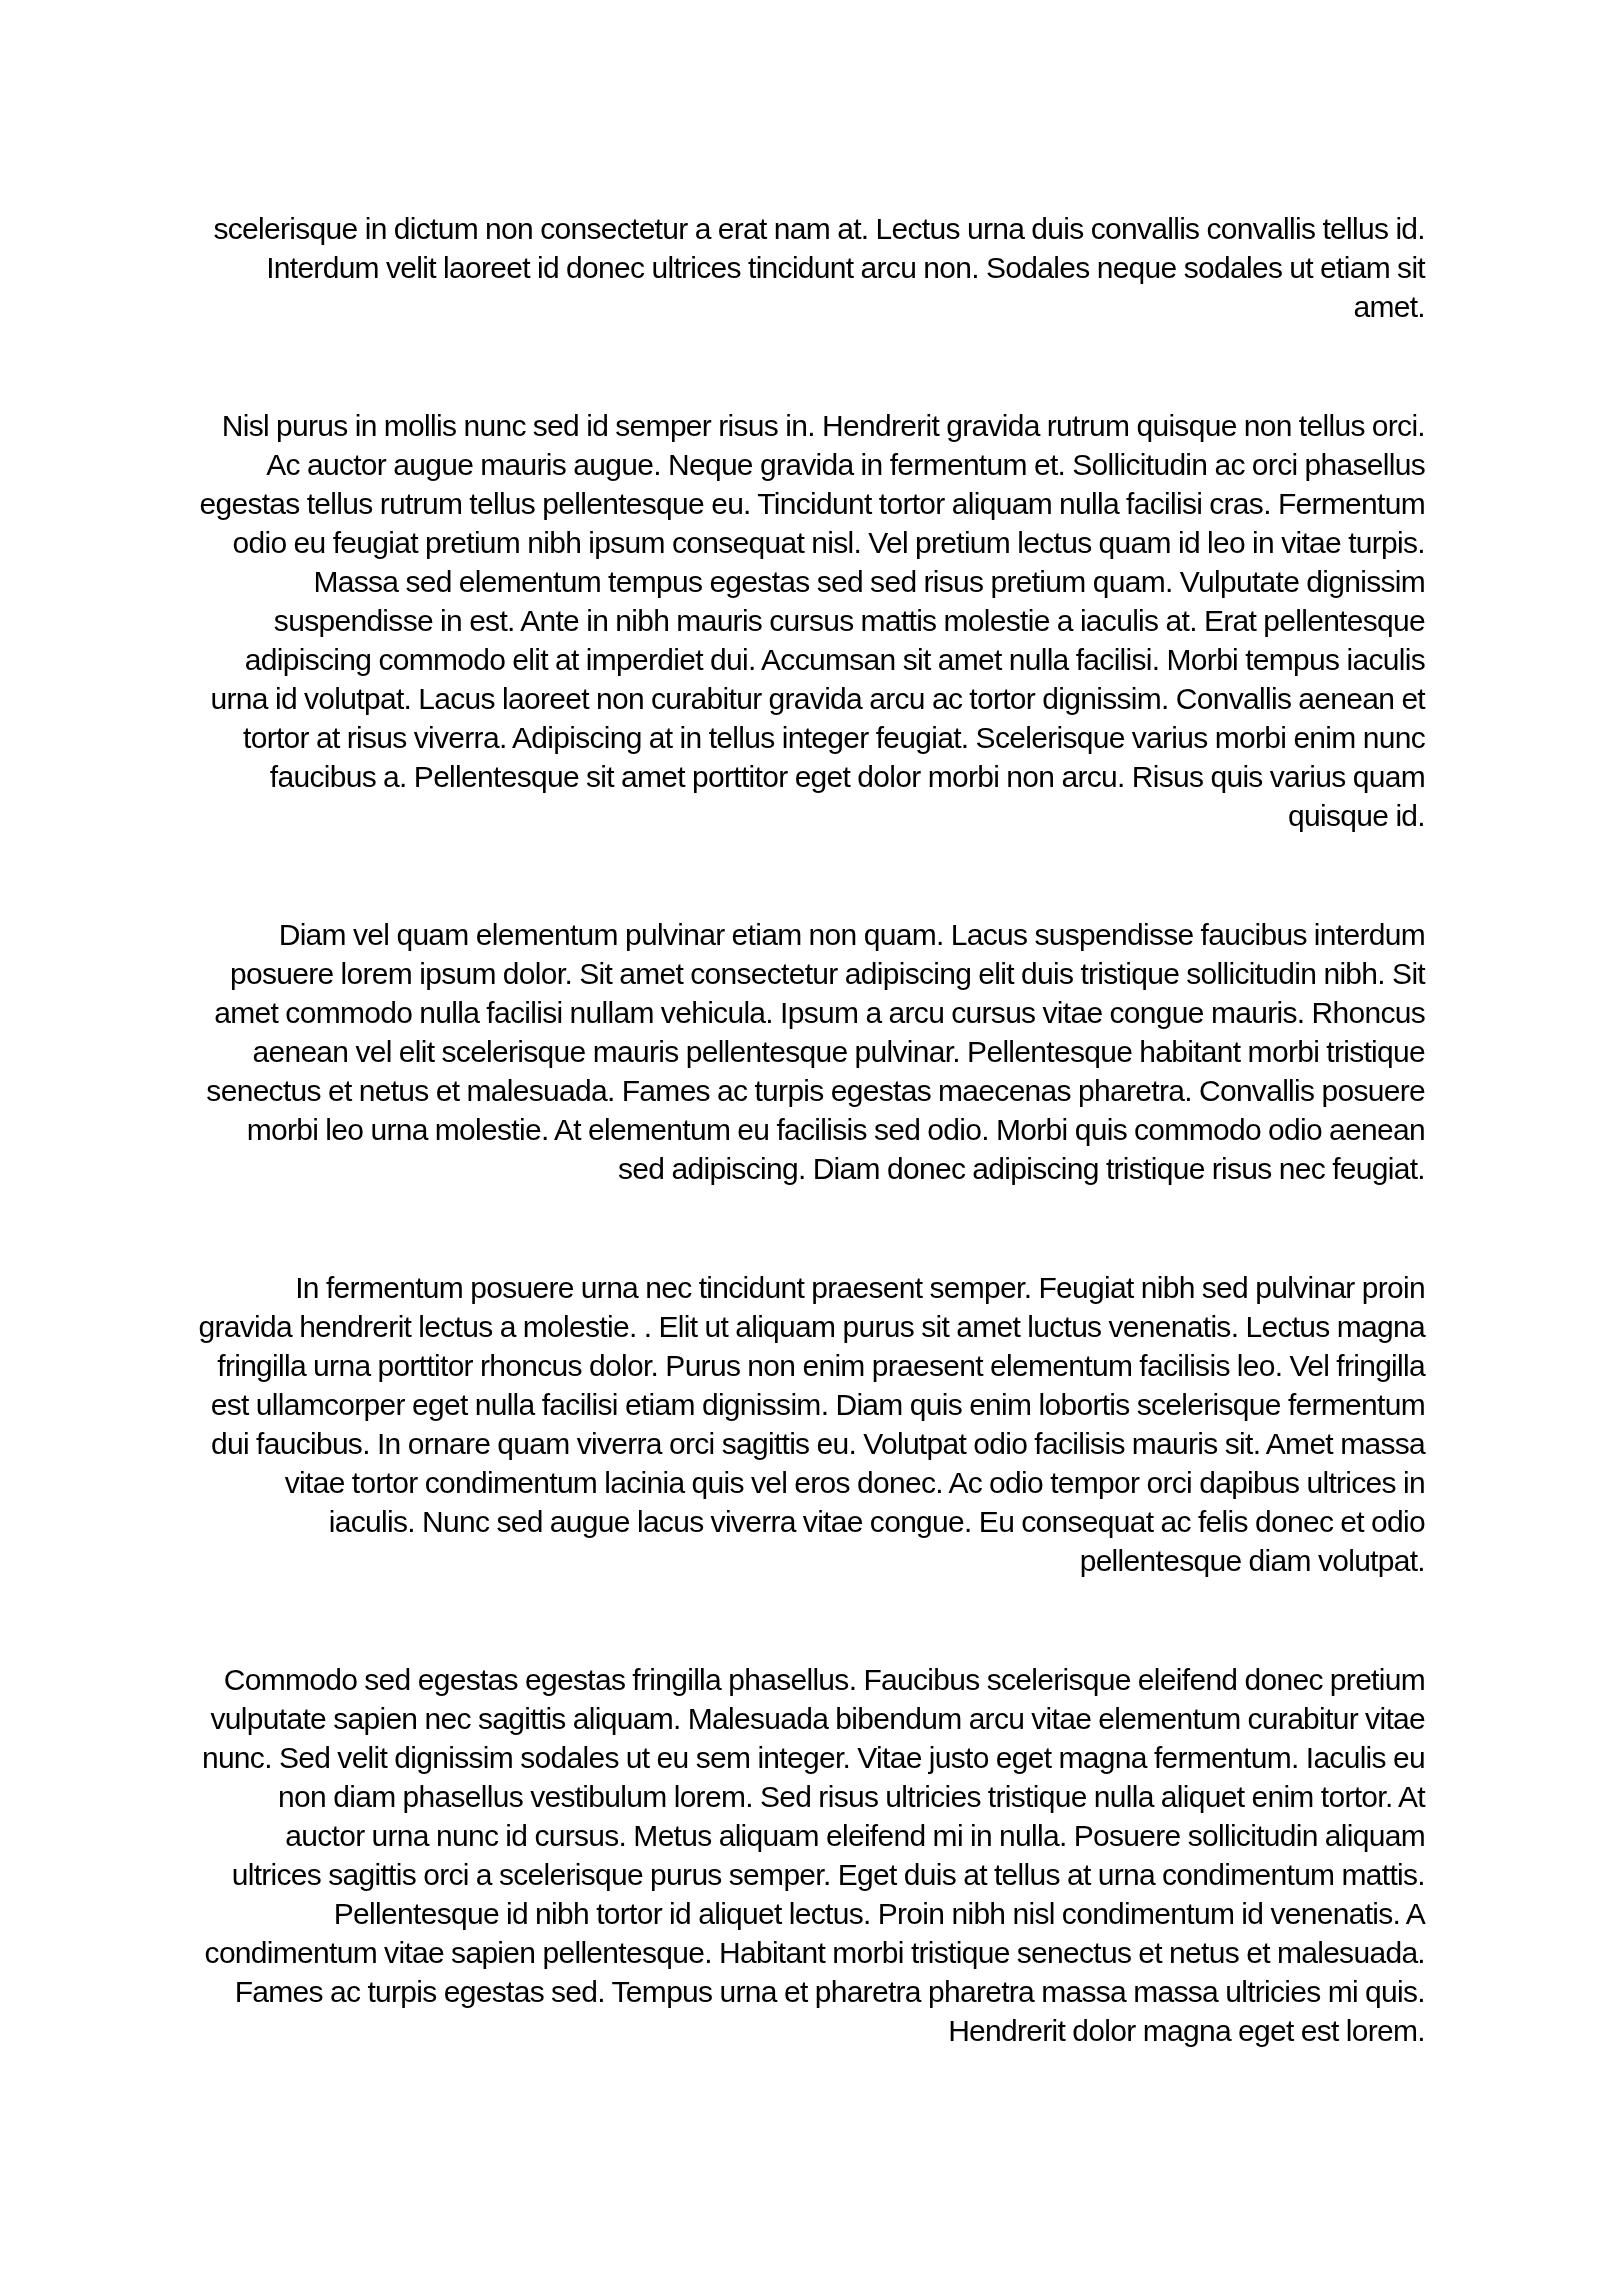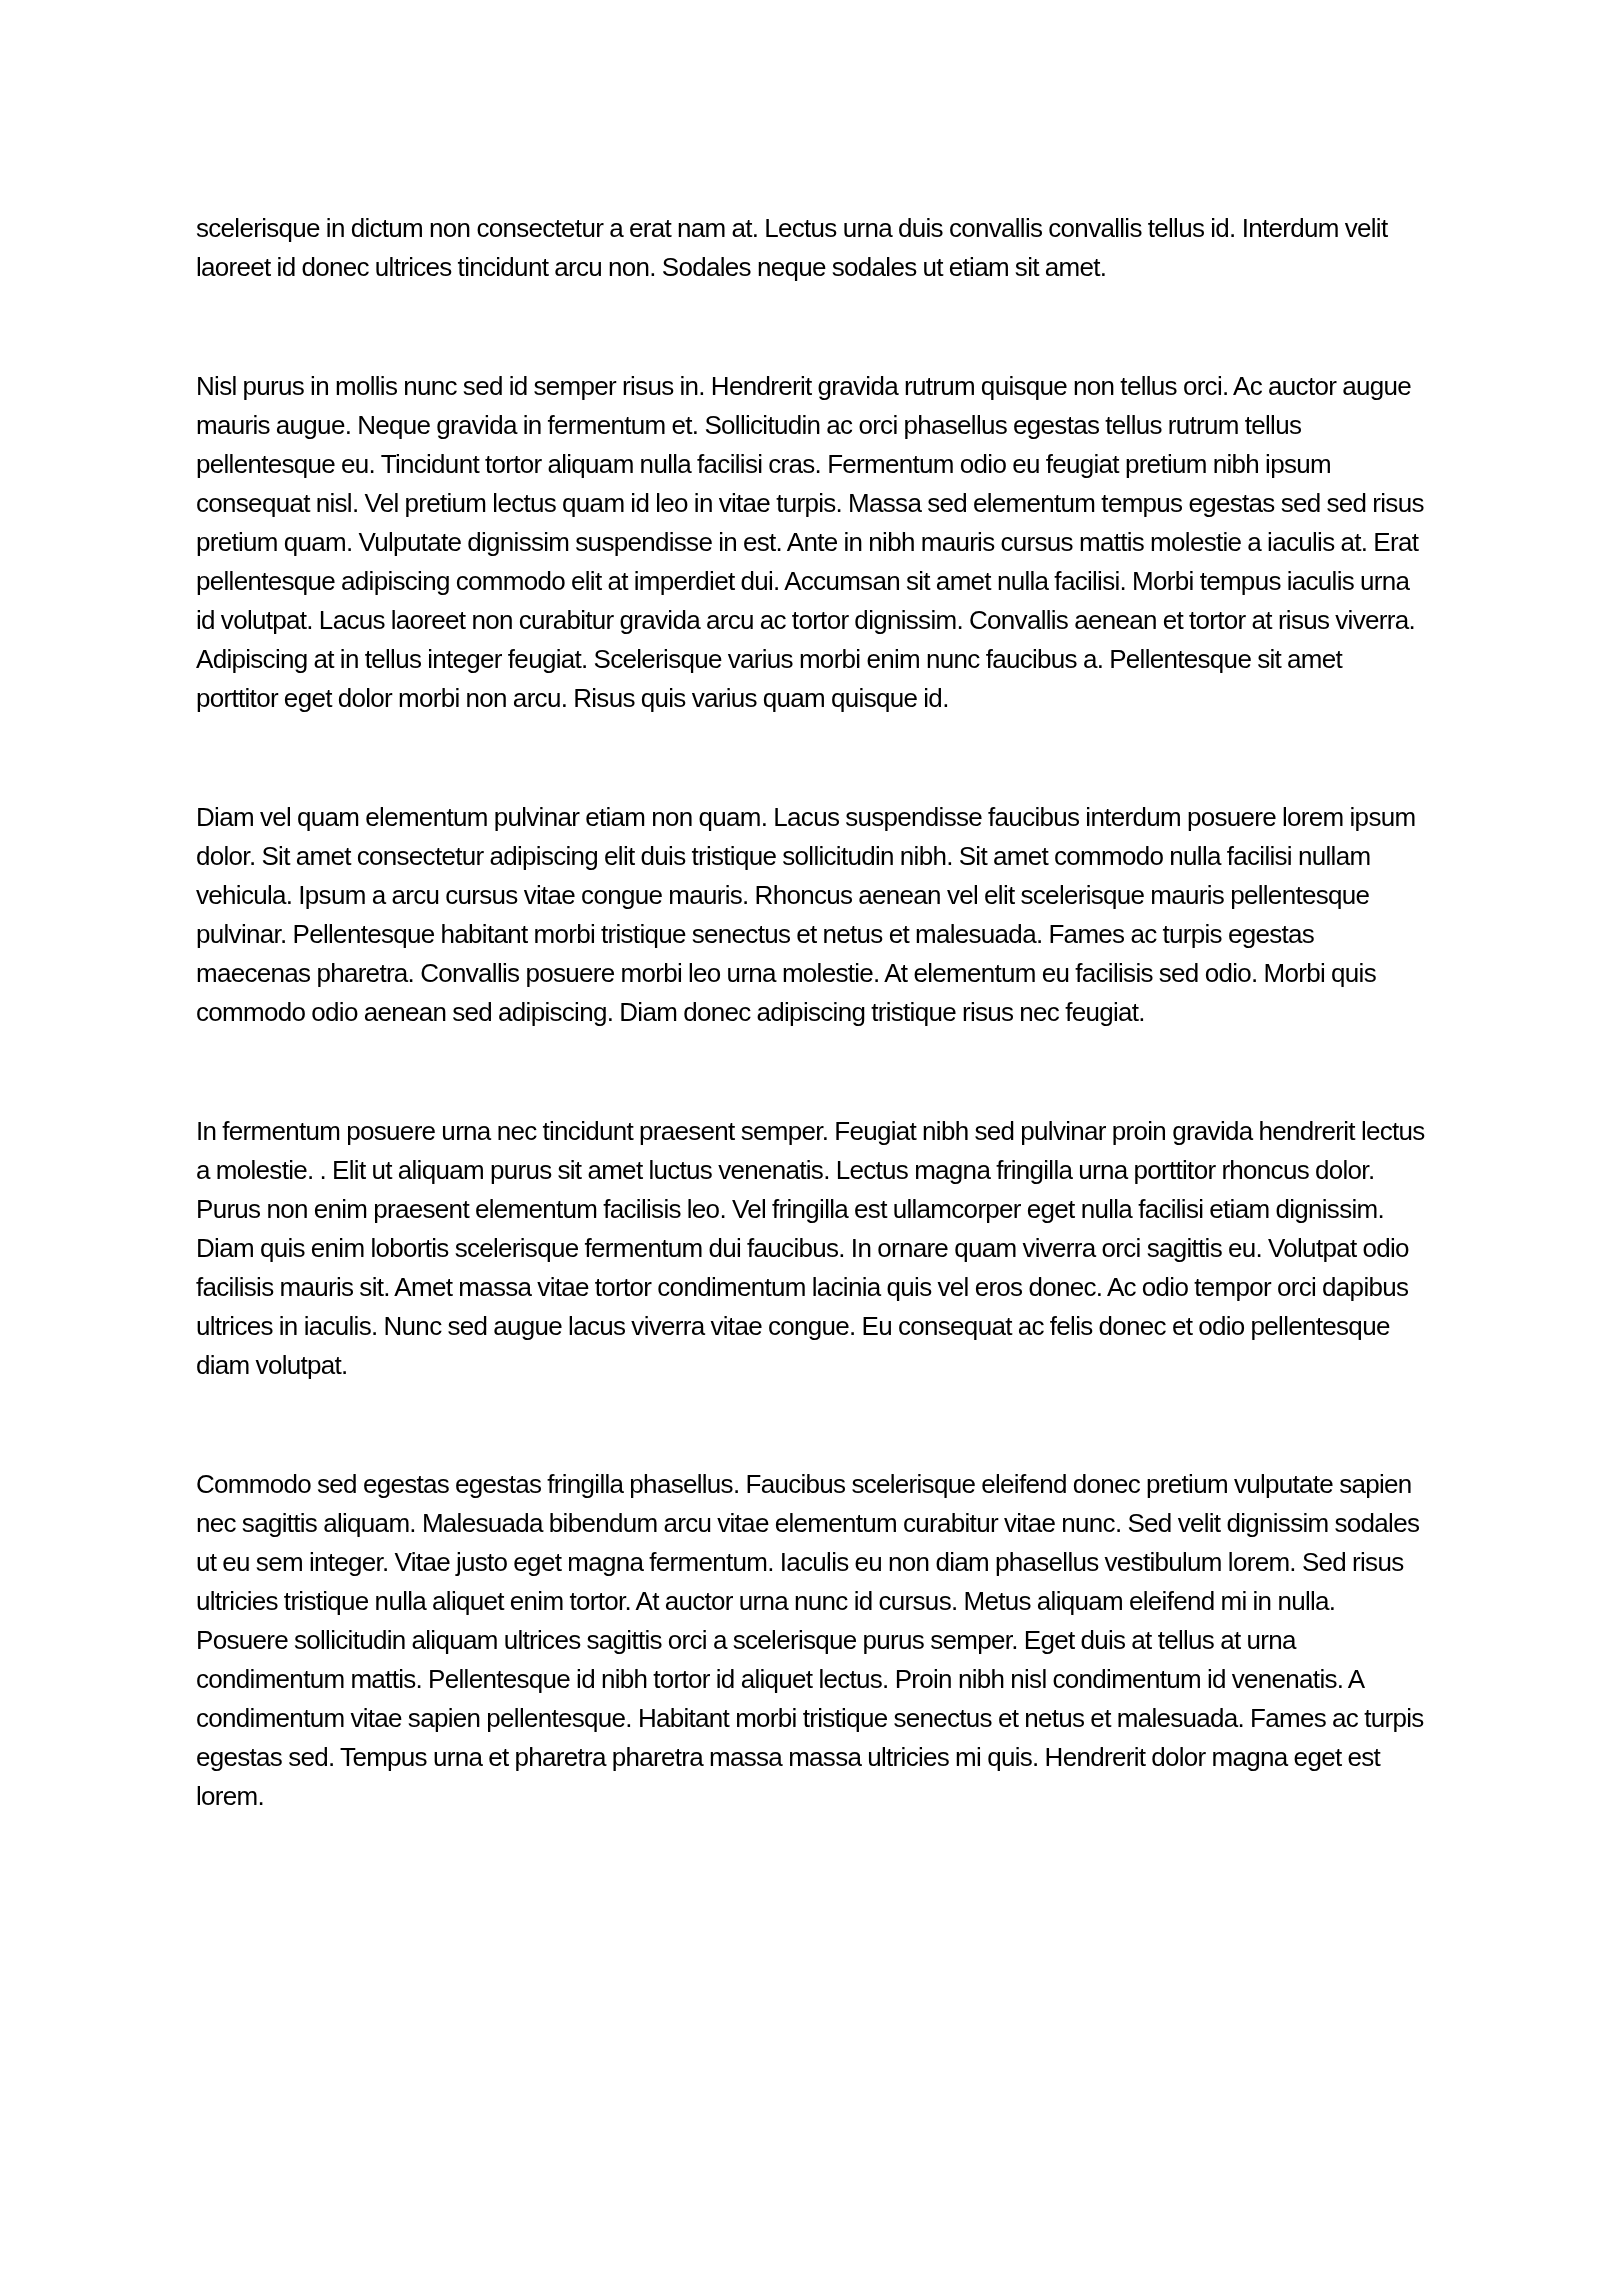--- a/index.html
+++ b/index.html
@@ -17,25 +17,25 @@
   }
   .content {
     position: absolute;
     top: 209px;
     left: 196px;
     width: 1229px;
     color: #000000;
   }
   .para {
     margin: 0 0 80px 0;
-    font-size: 26px;
+    font-size: 30px;
     line-height: 39px;
     letter-spacing: -0.7px;
     word-spacing: -0.5px;
-    text-align: left;
+    text-align: right;
     color: #000000;
   }
   .para:last-child {
     margin-bottom: 0;
   }
 </style>
 </head>
 <body>
 
 <div class="page">

